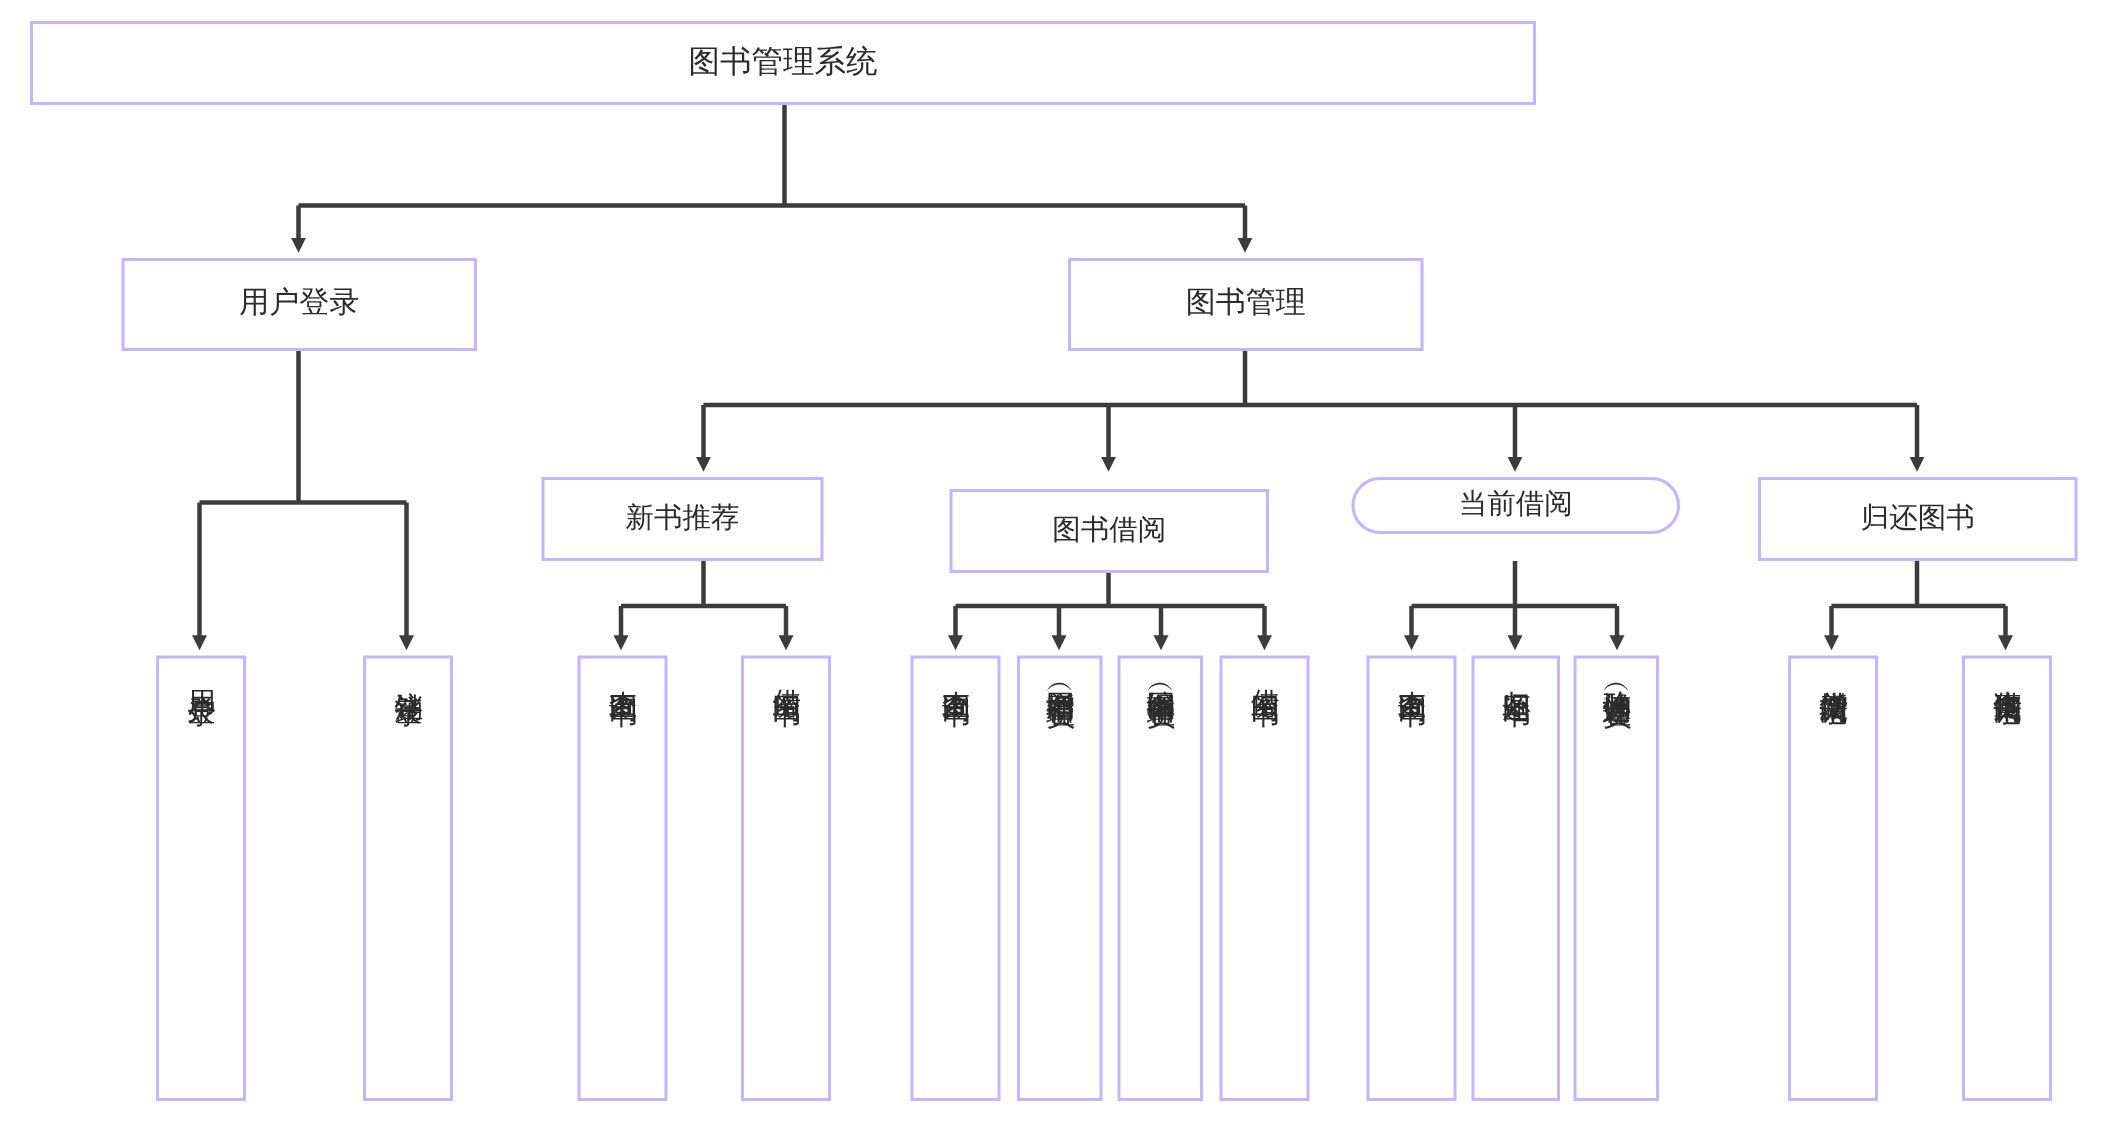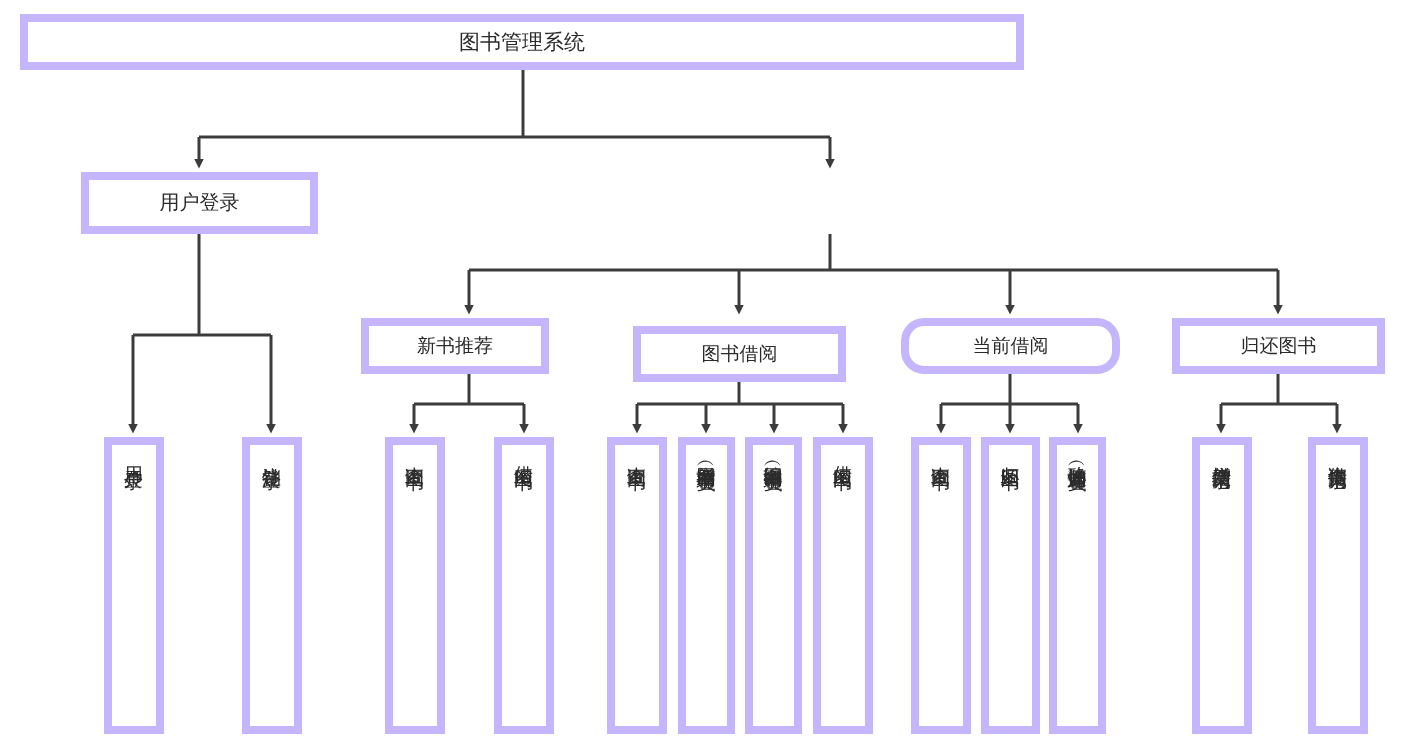--- a/index.html
+++ b/index.html
@@ -22,21 +22,21 @@
     left: 0;
     top: 0;
     width: 1405px;
     height: 747px;
     pointer-events: none;
   }
   .node {
     position: absolute;
     box-sizing: border-box;
     background: #ffffff;
-    border: 8px solid #c4b5fd;
+    border: 2px solid #c4b5fd;
     display: flex;
     align-items: center;
     justify-content: center;
     color: #2b2b2b;
     z-index: 2;
   }
   .node .lbl {
     display: block;
     text-align: center;
     line-height: 1.18;
@@ -126,28 +126,31 @@
     </g>
   </svg>
 
   <div class="node root" style="left:20px; top:14px; width:1004px; height:56px;">
     <span class="lbl">图书管理系统</span>
   </div>
 
   <div class="node lvl1" style="left:81px; top:172px; width:237px; height:62px;">
     <span class="lbl">用户登录</span>
   </div>
+  <div class="node lvl1" style="left:712px; top:172px; width:237px; height:62px;">
+    <span class="lbl">图书管理</span>
+  </div>
 
   <div class="node lvl2" style="left:361px; top:318px; width:188px; height:56px;">
     <span class="lbl">新书推荐</span>
   </div>
   <div class="node lvl2" style="left:633px; top:326px; width:213px; height:56px;">
     <span class="lbl">图书借阅</span>
   </div>
-  <div class="node lvl2" style="left:901px; top:318px; width:219px; height:56px;border-radius:23px;">
+  <div class="node lvl2" style="left:901px; top:318px; width:219px; height:38px;border-radius:23px;">
     <span class="lbl">当前借阅</span>
   </div>
   <div class="node lvl2" style="left:1172px; top:318px; width:213px; height:56px;">
     <span class="lbl">归还图书</span>
   </div>
 
   <div class="node leaf" style="left:104px; top:437px; width:60px; height:297px;">
     <span class="lbl">用户登录</span>
   </div>
   <div class="node leaf" style="left:242px; top:437px; width:60px; height:297px;">

